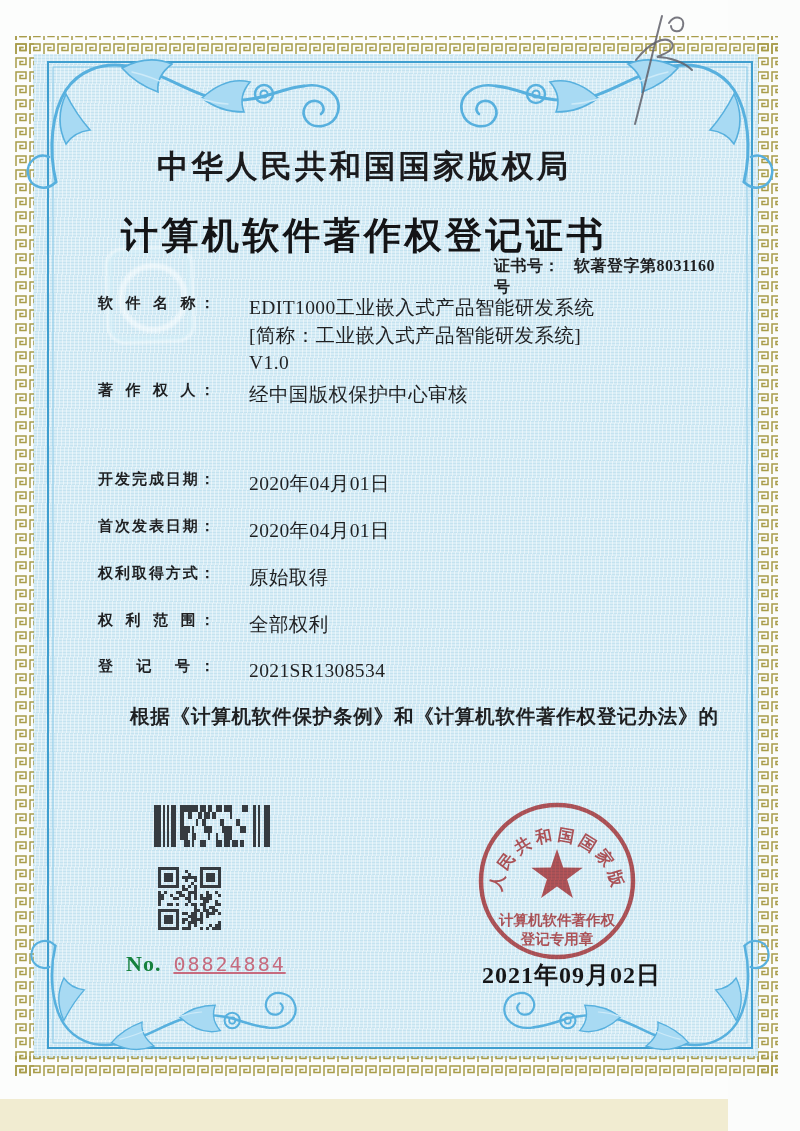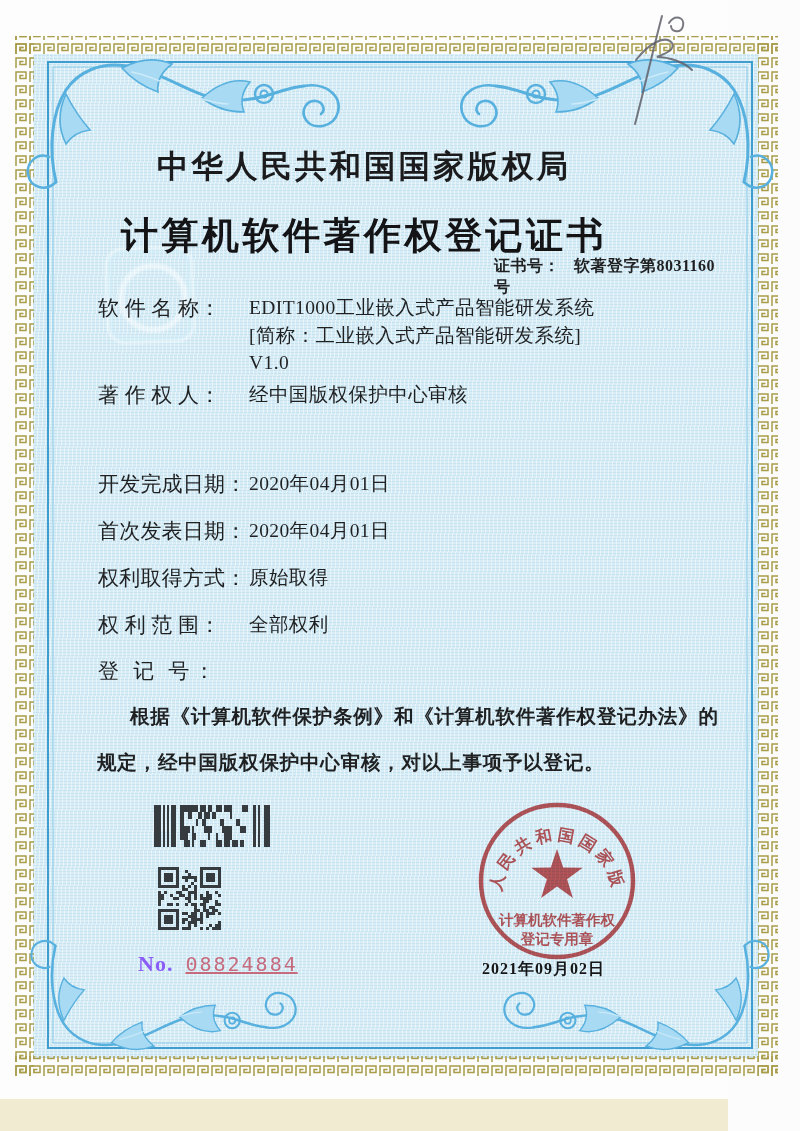--- a/index.html
+++ b/index.html
@@ -23,41 +23,41 @@
     border:6px solid rgba(255,255,255,0.65);}
   
   .issuer{position:absolute;left:0;top:146px;width:100%;text-align:center;
     font-size:31.5px;font-weight:700;letter-spacing:3px;color:#1b1b1d;}
   .cert-title{position:absolute;left:0;top:196px;width:100%;text-align:center;
     font-size:37px;font-weight:700;letter-spacing:3.5px;color:#141416;margin-top:15px;}
   .certno{position:absolute;left:494px;top:256px;font-size:16px;font-weight:700;letter-spacing:.5px;}
   .certno .gap{display:inline-block;width:14px;}
   
   .row{position:absolute;left:98px;display:flex;align-items:flex-start;}
-  .flabel{width:117px;font-size:21px;font-weight:400;text-align:justify;text-align-last:justify;
+  .flabel{width:117px;font-size:15px;font-weight:700;text-align:justify;text-align-last:justify;
     -moz-text-align-last:justify;white-space:nowrap;letter-spacing:.2px;}
   .fvalue{margin-left:34px;font-size:19.5px;font-weight:400;line-height:27.5px;letter-spacing:.4px;white-space:nowrap;}
   
   .statement{position:absolute;left:97px;top:694px;width:640px;font-size:19.5px;font-weight:700;
     letter-spacing:.8px;line-height:46px;}
   .st-indent{text-indent:33px;}
   
   svg.bc{position:absolute;left:154px;top:805px;}
   svg.qr{position:absolute;left:158px;top:867px;}
   
   .serial{position:absolute;left:126px;top:951px;white-space:nowrap;}
-  .serial .no{font-size:22px;font-weight:700;color:#8b5cf6;letter-spacing:1px;margin-left:12px;}
+  .serial .no{font-size:22px;font-weight:700;color:#15803d;letter-spacing:1px;}
   .serial .num{font-family:"DejaVu Sans Mono","Liberation Mono",monospace;
     font-size:20px;color:var(--serial-red,#c4566b);letter-spacing:2px;margin-left:12px;opacity:.85;text-decoration:underline;}
   
   svg.seal{position:absolute;left:477px;top:801px;mix-blend-mode:multiply;opacity:.92;}
   .seal-stroke{stroke:var(--seal-red,#c64a4c);fill:none;}
   .seal-fill{fill:var(--seal-red,#c64a4c);}
   .seal text{font-family:"Liberation Serif","DejaVu Serif",serif;font-weight:700;}
-  .issue-date{position:absolute;left:482px;top:959px;font-size:16px;font-weight:700;letter-spacing:1px;color:#161618;}
+  .issue-date{position:absolute;left:482px;top:959px;font-size:24px;font-weight:700;letter-spacing:1px;color:#161618;}
   
   svg.scribble{position:absolute;left:598px;top:6px;}
   .scrib{stroke:#60606a;fill:none;stroke-width:2;opacity:.85;stroke-linecap:round;}
 </style>
 </head>
 <body>
 
 <div class="page">
 
   <div class="blue-field"></div>
@@ -135,25 +135,25 @@
   <div class="row" style="top:611px">
     <div class="flabel">权 利 范 围：</div>
     <div class="fvalue">全部权利</div>
   </div>
   <div class="row" style="top:564px">
     <div class="flabel">权利取得方式：</div>
     <div class="fvalue">原始取得</div>
   </div>
   <div class="row" style="top:657px">
     <div class="flabel">登 记 号：</div>
+    <div class="fvalue">2021SR1308534</div>
   </div>
 
   <div class="statement">
     <div class="st-indent">根据《计算机软件保护条例》和《计算机软件著作权登记办法》的</div>
-    <div>规定，经中国版权保护中心审核，对以上事项予以登记。</div>
   </div>
 
   <svg class="bc" id="bc" width="116" height="42">
       <rect x="0" y="0" width="7" height="42" fill="#363b40"></rect>
       <rect x="9" y="0" width="2" height="42" fill="#363b40"></rect>
       <rect x="13" y="0" width="2" height="42" fill="#363b40"></rect>
       <rect x="17" y="0" width="5" height="42" fill="#363b40"></rect>
       <rect x="110" y="0" width="6" height="42" fill="#363b40"></rect>
       <rect x="104" y="0" width="2" height="42" fill="#363b40"></rect>
       <rect x="99" y="0" width="3" height="42" fill="#363b40"></rect>

